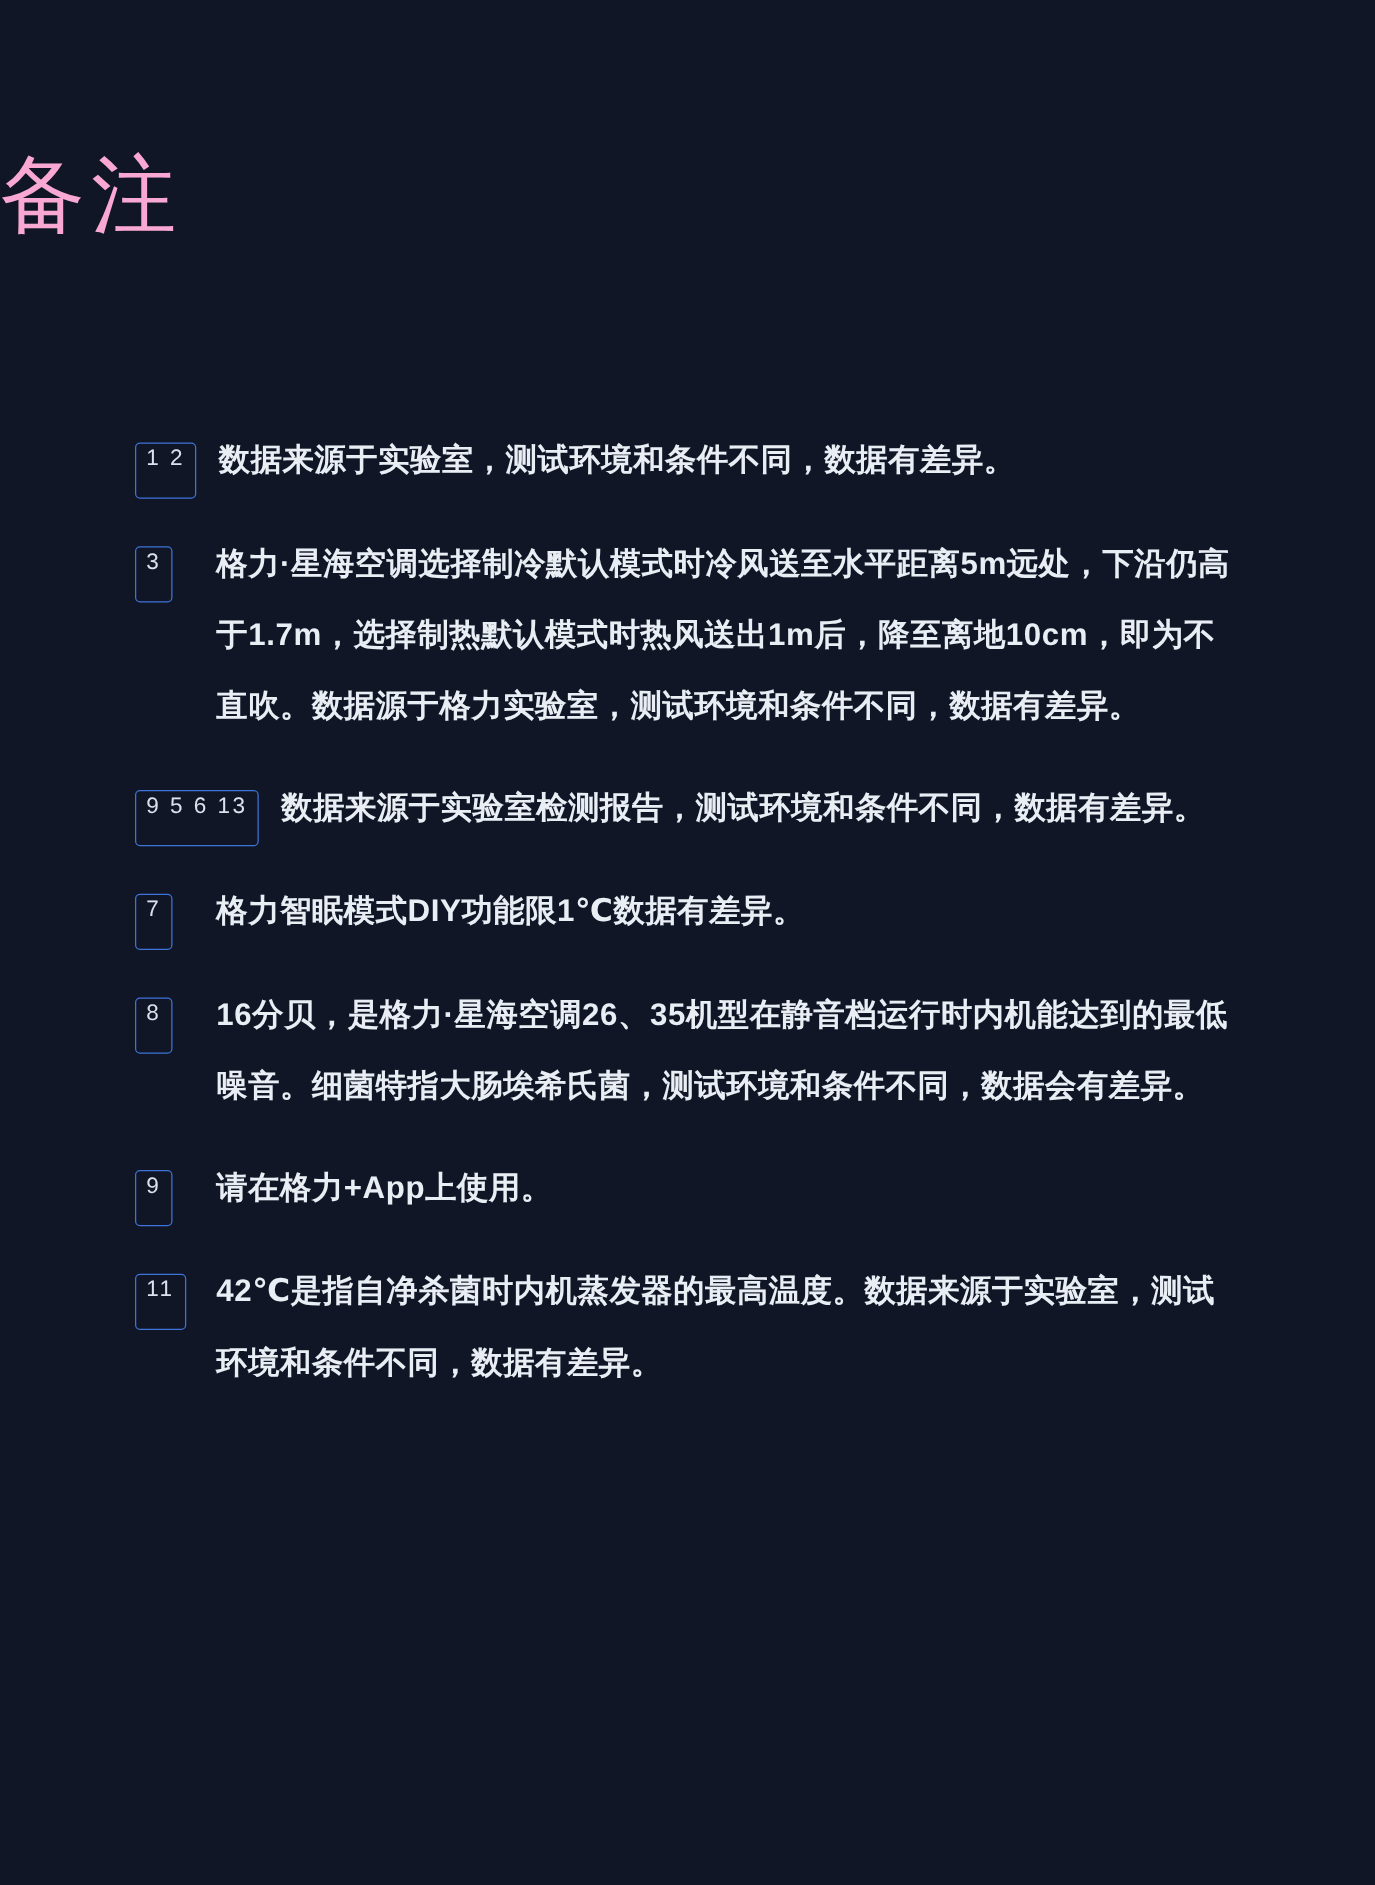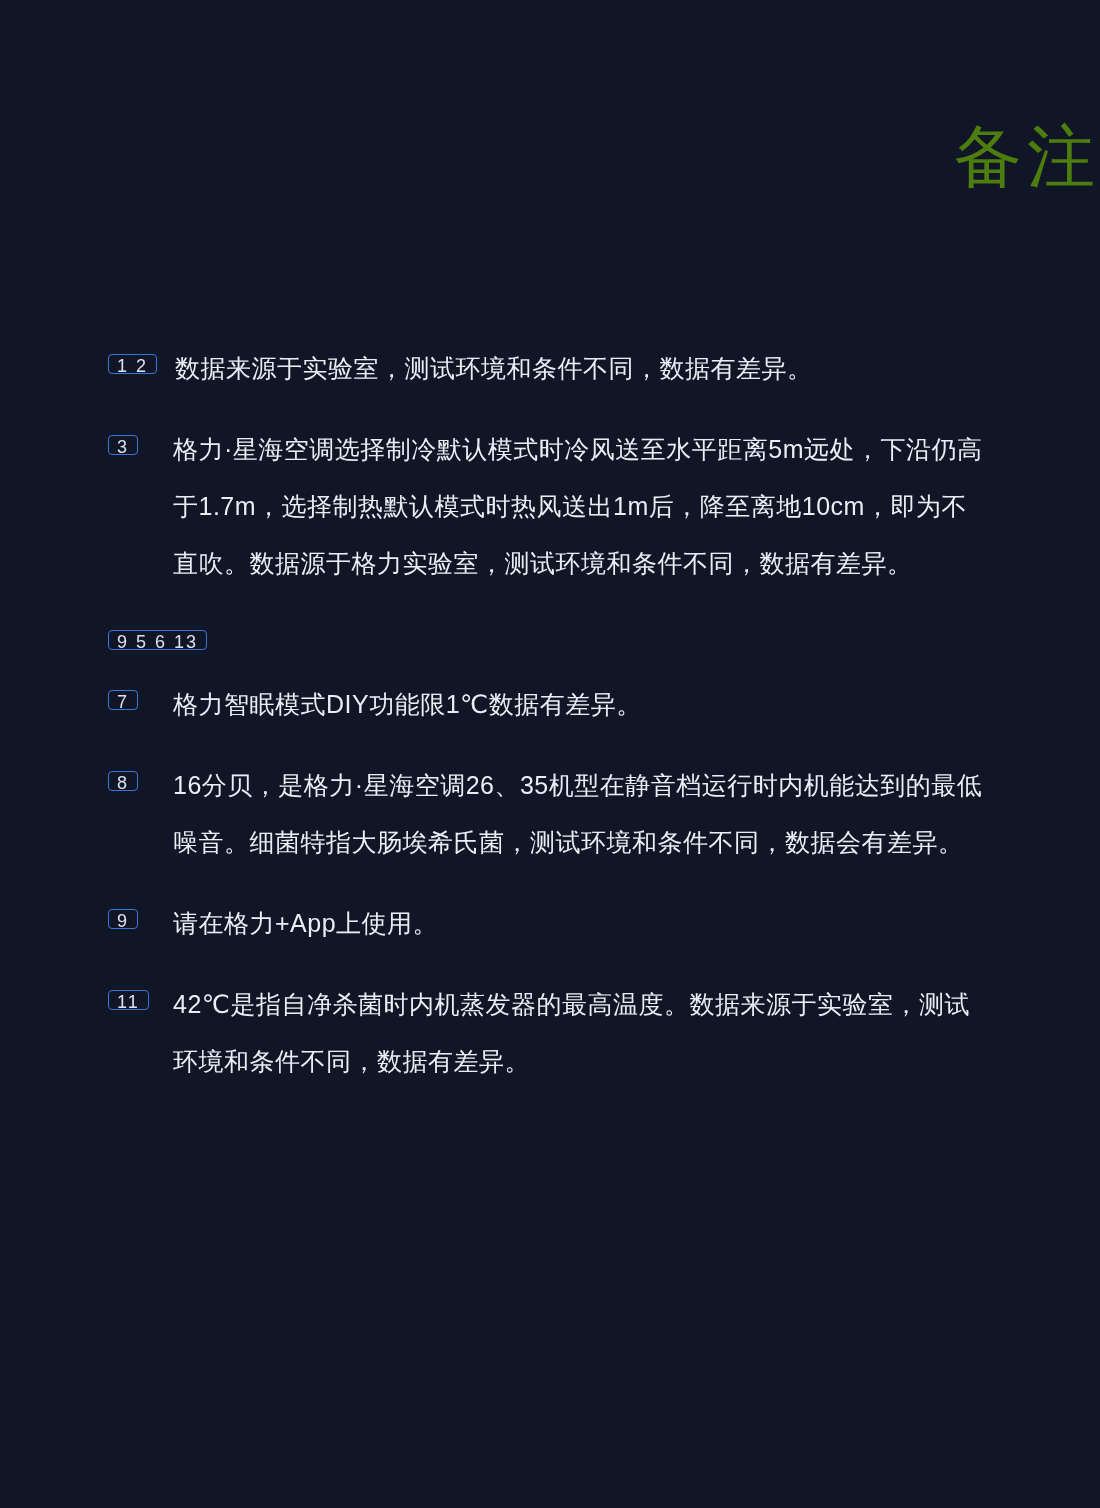--- a/index.html
+++ b/index.html
@@ -22,25 +22,25 @@
     overflow: hidden;
   }
   .page {
     width: 1100px;
     height: 1508px;
     position: relative;
   }
   h1.title {
     margin: 0;
     padding-top: 122px;
-    text-align: right;
+    text-align: left;
     font-size: 68px;
     font-weight: 200;
     letter-spacing: 5px;
-    color: #4d7c0f;
+    color: #f9a8d4;
     line-height: 1;
   }
   .notes-list {
     margin-top: 150px;
     padding: 0 108px 0 108px;
   }
   .note-row {
     display: flex;
     align-items: flex-start;
     margin-bottom: 24px;
@@ -51,52 +51,53 @@
     margin-right: 18px;
     padding-top: 14px;
   }
   .badge {
     display: inline-block;
     border: 1.5px solid var(--badge-border);
     border-radius: 4px;
     color: var(--badge-text);
     font-size: 18px;
     line-height: 23px;
-    height: 20px;
+    height: 45px;
     padding: 0 8px;
     letter-spacing: 2px;
     white-space: nowrap;
     text-align: center;
   }
   .note-text {
     margin: 0;
     flex: 1 1 auto;
     font-size: 25px;
     line-height: 57px;
-    font-weight: 400;
+    font-weight: 700;
     letter-spacing: 0.5px;
     color: var(--text);
   }
 </style>
 </head>
 <body>
 
 <div class="page">
   <h1 class="title">备注</h1>
   <div class="notes-list">
       <div class="note-row">
         <div class="badge-cell"><span class="badge">1 2</span></div>
         <p class="note-text">数据来源于实验室，测试环境和条件不同，数据有差异。</p>
       </div>
       <div class="note-row">
         <div class="badge-cell"><span class="badge">3</span></div>
         <p class="note-text">格力·星海空调选择制冷默认模式时冷风送至水平距离5m远处，下沿仍高于1.7m，选择制热默认模式时热风送出1m后，降至离地10cm，即为不直吹。数据源于格力实验室，测试环境和条件不同，数据有差异。</p>
       </div>
       <div class="note-row">
         <div class="badge-cell"><span class="badge">9 5 6 13</span></div>
+        <p class="note-text">数据来源于实验室检测报告，测试环境和条件不同，数据有差异。</p>
       </div>
       <div class="note-row">
         <div class="badge-cell"><span class="badge">7</span></div>
         <p class="note-text">格力智眠模式DIY功能限1℃数据有差异。</p>
       </div>
       <div class="note-row">
         <div class="badge-cell"><span class="badge">8</span></div>
         <p class="note-text">16分贝，是格力·星海空调26、35机型在静音档运行时内机能达到的最低噪音。细菌特指大肠埃希氏菌，测试环境和条件不同，数据会有差异。</p>
       </div>
       <div class="note-row">

